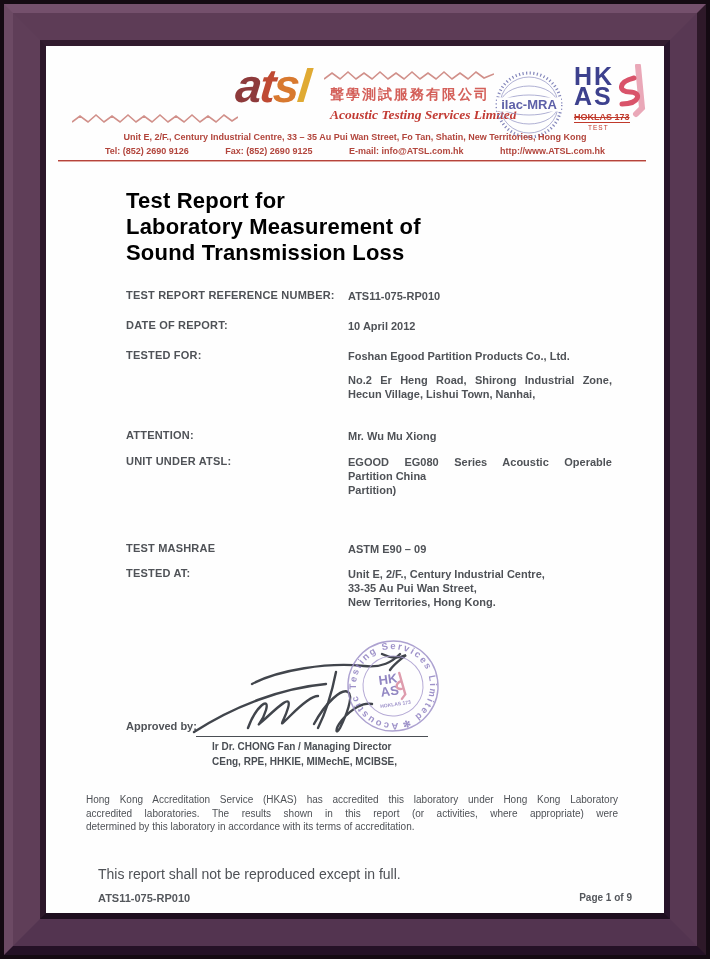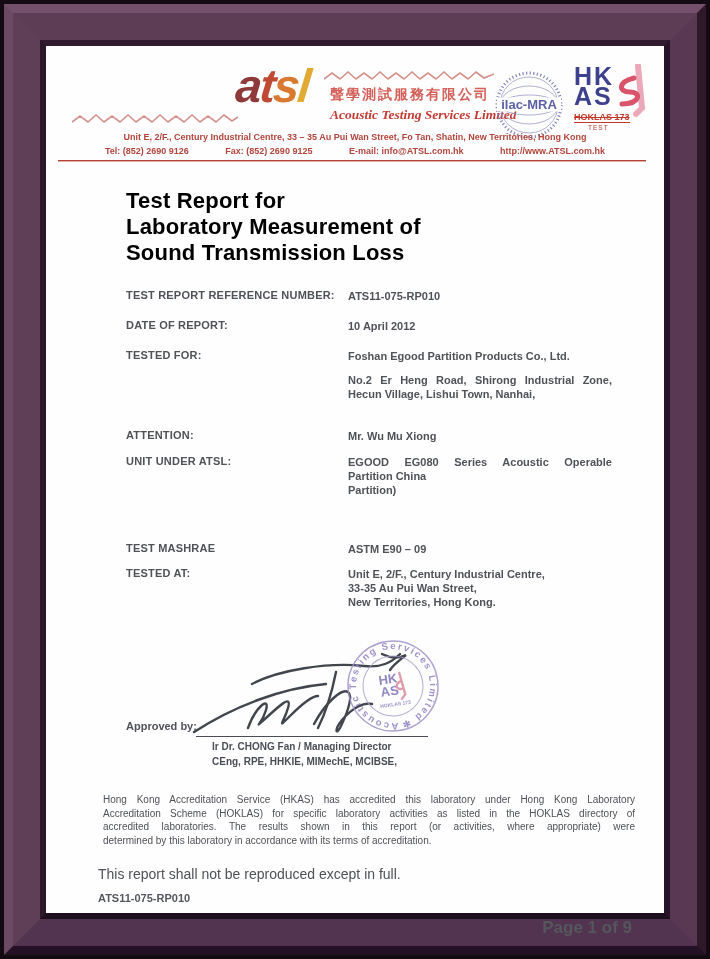--- a/index.html
+++ b/index.html
@@ -59,26 +59,26 @@
 
   
   .approved-lbl { position:absolute; left:80px; top:674px; font-size:11px; font-weight:bold; }
   .sig-svg   { position:absolute; left:140px; top:604px; }
   .stamp     { position:absolute; left:299px; top:592px; transform:rotate(-8deg); opacity:0.85; }
   .sig-line  { position:absolute; left:150px; top:690px; width:232px; border-top:1.5px solid #4a4e54; }
   .sig-name  { position:absolute; left:152px; top:694px; font-size:10px; font-weight:bold;
                color:#4a4e54; line-height:14.5px;margin-left:14px; }
 
   
-  .accred { position:absolute; left:57px; top:747px; width:532px; font-size:10px;
+  .accred { position:absolute; left:40px; top:747px; width:532px; font-size:10px;
             color:#4e5156; line-height:13.6px; }
   .accred .jl { text-align:justify; text-align-last:justify; }
   .note   { position:absolute; left:52px; top:820px; font-size:14px; color:#4e5156; }
   .docnum { position:absolute; left:52px; top:846px; font-size:11px; font-weight:600; color:#54575c; }
-  .pageno { position:absolute; right:32px; top:846px; font-size:17px; font-weight:600; color:#54575c;margin-top:26px; }
+  .pageno { position:absolute; right:32px; top:846px; font-size:10px; font-weight:600; color:#54575c; }
 </style>
 </head>
 <body>
 
 <div class="frame-a">
  <div class="frame-b">
   <div class="frame-c">
    <div class="frame-d">
     <div class="page">
 
@@ -214,21 +214,20 @@
       </svg>
 
       <div class="sig-line"></div>
       <div class="sig-name">
         <div>Ir Dr. CHONG Fan / Managing Director</div>
         <div>CEng, RPE, HHKIE, MIMechE, MCIBSE,</div>
       </div>
 
       <div class="accred">
         <div class="jl">Hong Kong Accreditation Service (HKAS) has accredited this laboratory under Hong Kong Laboratory</div>
-        <div class="jl">Accreditation Scheme (HOKLAS) for specific laboratory activities as listed in the HOKLAS directory of</div>
         <div class="jl">accredited laboratories. The results shown in this report (or activities, where appropriate) were</div>
         <div>determined by this laboratory in accordance with its terms of accreditation.</div>
       </div>
 
       <div class="note">This report shall not be reproduced except in full.</div>
       <div class="docnum">ATS11-075-RP010</div>
       <div class="pageno">Page 1 of 9</div>
 
     </div>
    </div>

